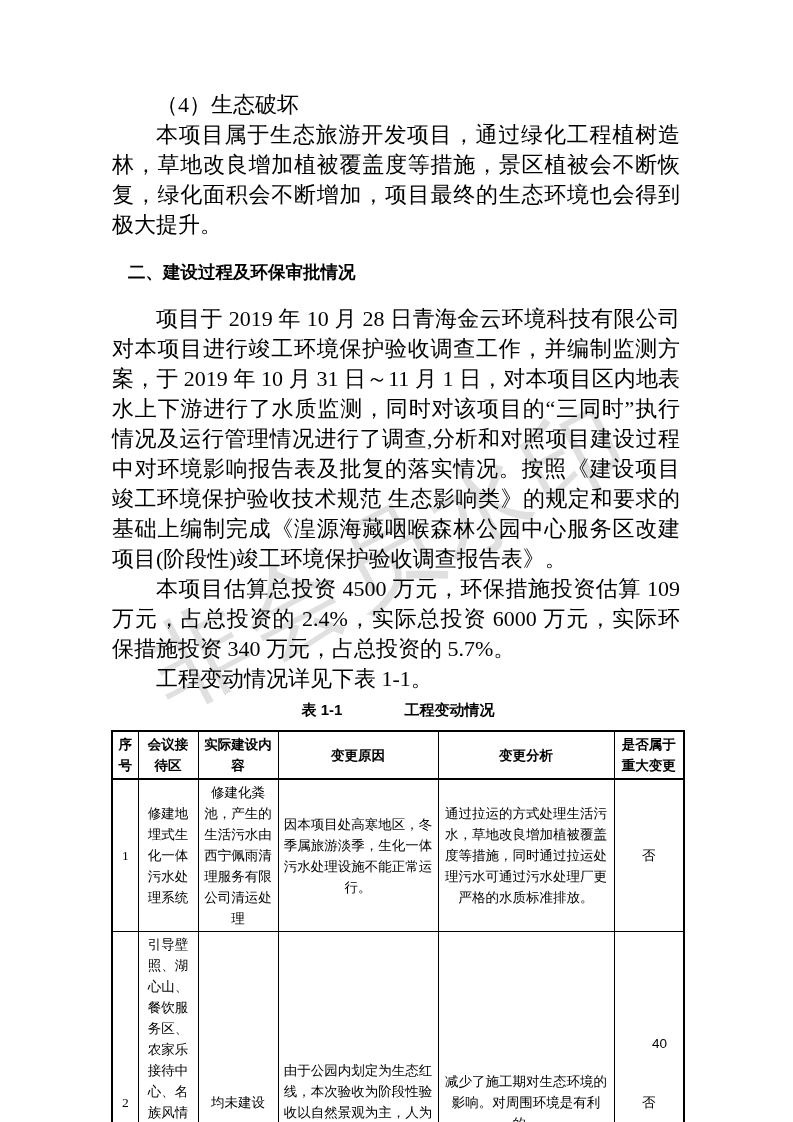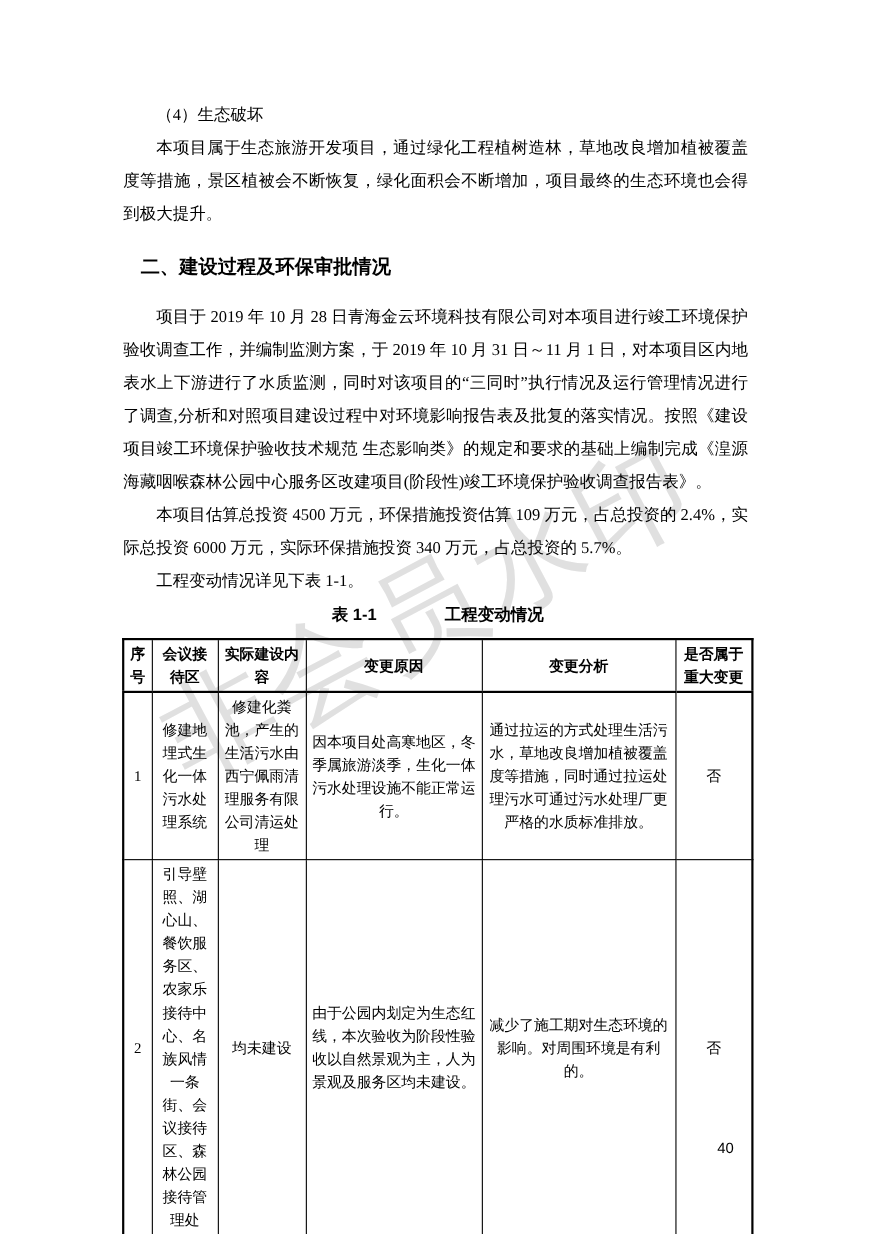--- a/index.html
+++ b/index.html
@@ -25,21 +25,21 @@
     user-select:none;
   }
   .content{
     position:absolute;
     left:112px;top:90px;
     width:568px;
     z-index:1;
   }
   .para{
     margin:0;
-    font-size:15px;
+    font-size:22px;
     line-height:30px;
     text-align:justify;
     text-indent:2em;
   }
   .heading{
     margin:16px;
     font-family:"Liberation Sans", sans-serif;
     font-weight:bold;
     font-size:17.5px;
     line-height:32px;

